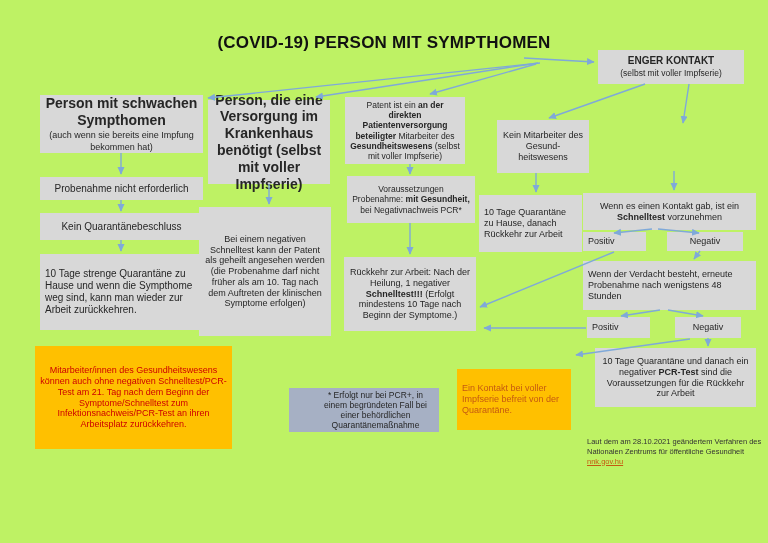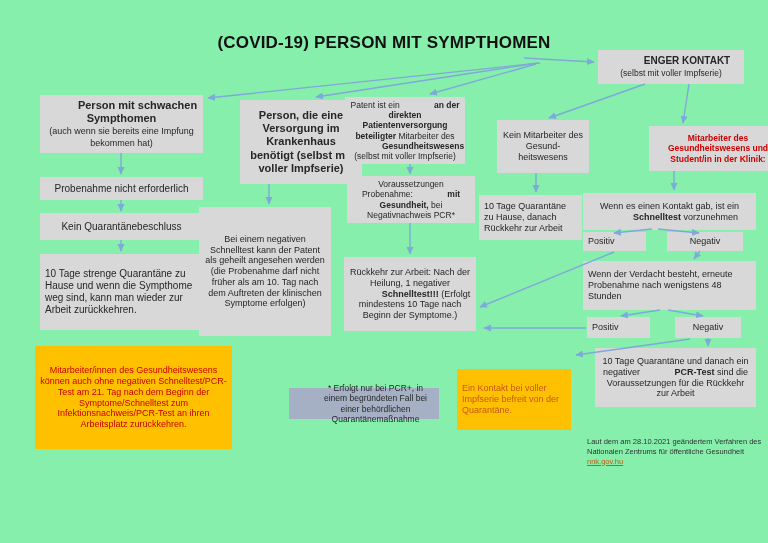--- a/index.html
+++ b/index.html
@@ -1,43 +1,43 @@
 <!DOCTYPE html>
 <html><head>
 <meta charset="utf-8">
 <style>
   html,body{margin:0;padding:0;background:#fff;}
-  #canvas{position:relative;width:768px;height:543px;background:#86efac;overflow:hidden;
+  #canvas{position:relative;width:768px;height:543px;background:#bef264;overflow:hidden;
           font-family:"Liberation Sans", sans-serif;color:#262626;}
   #page-title{position:absolute;top:33px;left:0;width:768px;text-align:center;
           font-size:17px;font-weight:bold;color:#111;letter-spacing:.2px;}
   .box{position:absolute;background:#d8d8d8;display:flex;align-items:center;justify-content:center;
        text-align:center;padding:3px 5px;box-sizing:border-box;line-height:1.2;font-size:9.5px;}
   .box .txt{width:100%;}
   .left{text-align:left;}
-  .b{font-weight:bold;margin-left:32px;}
+  .b{font-weight:bold;}
   .yellow{background:#ffc000;}
   .red{color:#cc0000;}
   .orange{color:#c55a11;margin-top:12px;}
   .note{background:#a6b0c4;}
-  .fs8{font-size:8.5px;} .fs9{font-size:9px;} .fs10{font-size:10px;} .fs105{font-size:11px;}
+  .fs8{font-size:8.5px;} .fs9{font-size:9px;} .fs10{font-size:10px;} .fs105{font-size:14px;}
   
   .bx-enger{left:598px;top:50px;width:146px;height:34px;}
   .bx-a{left:40px;top:95px;width:163px;height:58px;}
   .bx-b{left:40px;top:177px;width:163px;height:23px;}
   .bx-c{left:40px;top:213px;width:163px;height:27px;}
   .bx-d{left:40px;top:254px;width:163px;height:76px;}
   .bx-e{left:208px;top:100px;width:122px;height:84px;}
   .bx-f{left:199px;top:207px;width:132px;height:129px;}
   .bx-g{left:345px;top:97px;width:120px;height:67px;}
   .bx-h{left:347px;top:176px;width:128px;height:47px;}
   .bx-i{left:344px;top:257px;width:132px;height:74px;}
-  .bx-note{left:289px;top:388px;width:150px;height:31px;padding-left:28px;}
+  .bx-note{left:289px;top:388px;width:150px;height:44px;padding-left:28px;}
   .bx-j{left:497px;top:120px;width:92px;height:53px;}
-  .bx-k{left:479px;top:195px;width:103px;height:45px;}
+  .bx-k{left:479px;top:195px;width:103px;height:57px;}
   .bx-l{left:457px;top:357px;width:114px;height:61px;}
   .bx-m{left:617px;top:126px;width:138px;height:45px;}
   .bx-n{left:583px;top:193px;width:173px;height:37px;}
   .bx-pos1{left:583px;top:232px;width:63px;height:19px;}
   .bx-neg1{left:667px;top:232px;width:76px;height:19px;}
   .bx-o{left:583px;top:261px;width:173px;height:49px;}
   .bx-pos2{left:587px;top:317px;width:63px;height:21px;}
   .bx-neg2{left:675px;top:317px;width:66px;height:21px;}
   .bx-p{left:595px;top:348px;width:161px;height:59px;}
   .bx-q{left:35px;top:346px;width:197px;height:103px;}
@@ -100,23 +100,20 @@
   <div class="box bx-j fs9">
     <div class="txt">Kein Mitarbeiter des Gesund-heitswesens</div>
   </div>
   <div class="box bx-k fs9 left">
     <div class="txt">10 Tage Quarantäne zu Hause, danach Rückkehr zur Arbeit</div>
   </div>
   <div class="box bx-l yellow orange fs9 left">
     <div class="txt">Ein Kontakt bei voller Impfserie befreit von der Quarantäne.</div>
   </div>
 
-  <div class="box bx-m b red fs8">
-    <div class="txt">Mitarbeiter des Gesundheitswesens und Student/in in der Klinik:</div>
-  </div>
   <div class="box bx-n fs9">
     <div class="txt"><span>Wenn es einen Kontakt gab, ist ein </span><span class="b">Schnelltest</span><span> vorzunehmen</span></div>
   </div>
   <div class="box bx-pos1 fs9 left">
     <div class="txt">Positiv</div>
   </div>
   <div class="box bx-neg1 fs9">
     <div class="txt">Negativ</div>
   </div>
   <div class="box bx-o fs9 left">

